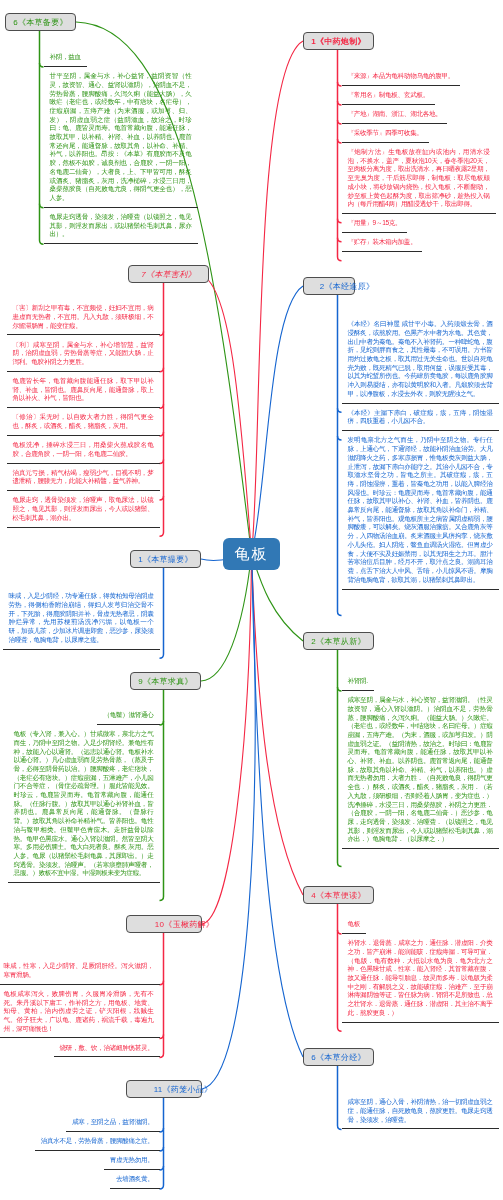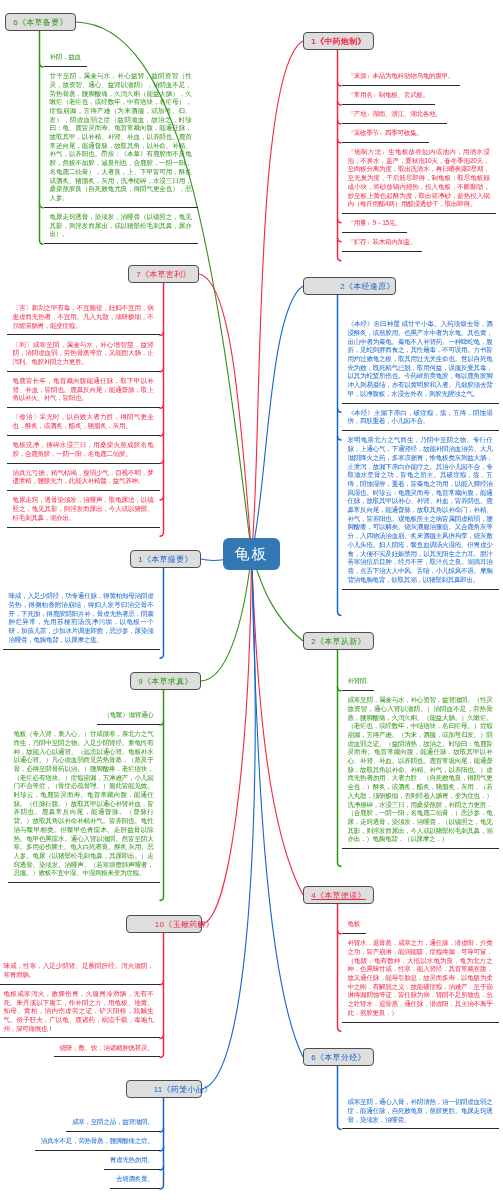--- a/index.html
+++ b/index.html
@@ -72,36 +72,36 @@
 <path d="M163.5,1128.0 Q163.5,1132 159.5,1132" fill="none" stroke="#1565d0" stroke-width="1.5"></path>
 <path d="M163.5,1147.0 Q163.5,1151 159.5,1151" fill="none" stroke="#1565d0" stroke-width="1.5"></path>
 <path d="M163.5,1166.0 Q163.5,1170 159.5,1170" fill="none" stroke="#1565d0" stroke-width="1.5"></path>
 </svg>
 <div class="center-node" style="left:223px;top:538px;width:57px;height:32px;">
       <span>龟板</span>
     </div>
 <div class="topic c-red" style="left:303px;top:32px;width:71px;height:18px;font-weight:bold;">
       <span>1《中药炮制》</span>
     </div>
-<div class="topic c-blue" style="left:303px;top:277px;width:93px;height:18px;padding-left:36px;">
+<div class="topic c-blue" style="left:303px;top:277px;width:52px;height:18px;padding-left:36px;">
       <span>2《本经逢原》</span>
     </div>
 <div class="topic c-green" style="left:303px;top:632px;width:71px;height:18px;">
       <span>2《本草从新》</span>
     </div>
-<div class="topic c-red" style="left:303px;top:886px;width:71px;height:18px;text-decoration:underline;">
+<div class="topic c-red" style="left:303px;top:886px;width:71px;height:18px;">
       <span>4《本草便读》</span>
     </div>
 <div class="topic c-blue" style="left:303px;top:1048px;width:71px;height:18px;">
       <span>6《本草分经》</span>
     </div>
 <div class="topic c-green" style="left:5px;top:13px;width:71px;height:18px;">
       <span>6《本草备要》</span>
     </div>
-<div class="topic c-red" style="left:128px;top:265px;width:71px;height:18px;">
+<div class="topic c-red" style="left:128px;top:265px;width:81px;height:18px;font-style:italic;">
       <span>7《本草害利》</span>
     </div>
 <div class="topic c-blue" style="left:130px;top:550px;width:71px;height:18px;">
       <span>1《本草撮要》</span>
     </div>
 <div class="topic c-green" style="left:130px;top:672px;width:71px;height:18px;">
       <span>9《本草求真》</span>
     </div>
 <div class="topic c-red" style="left:126px;top:915px;width:76px;height:18px;padding-left:41px;">
       <span>10《玉楸药解》</span>

